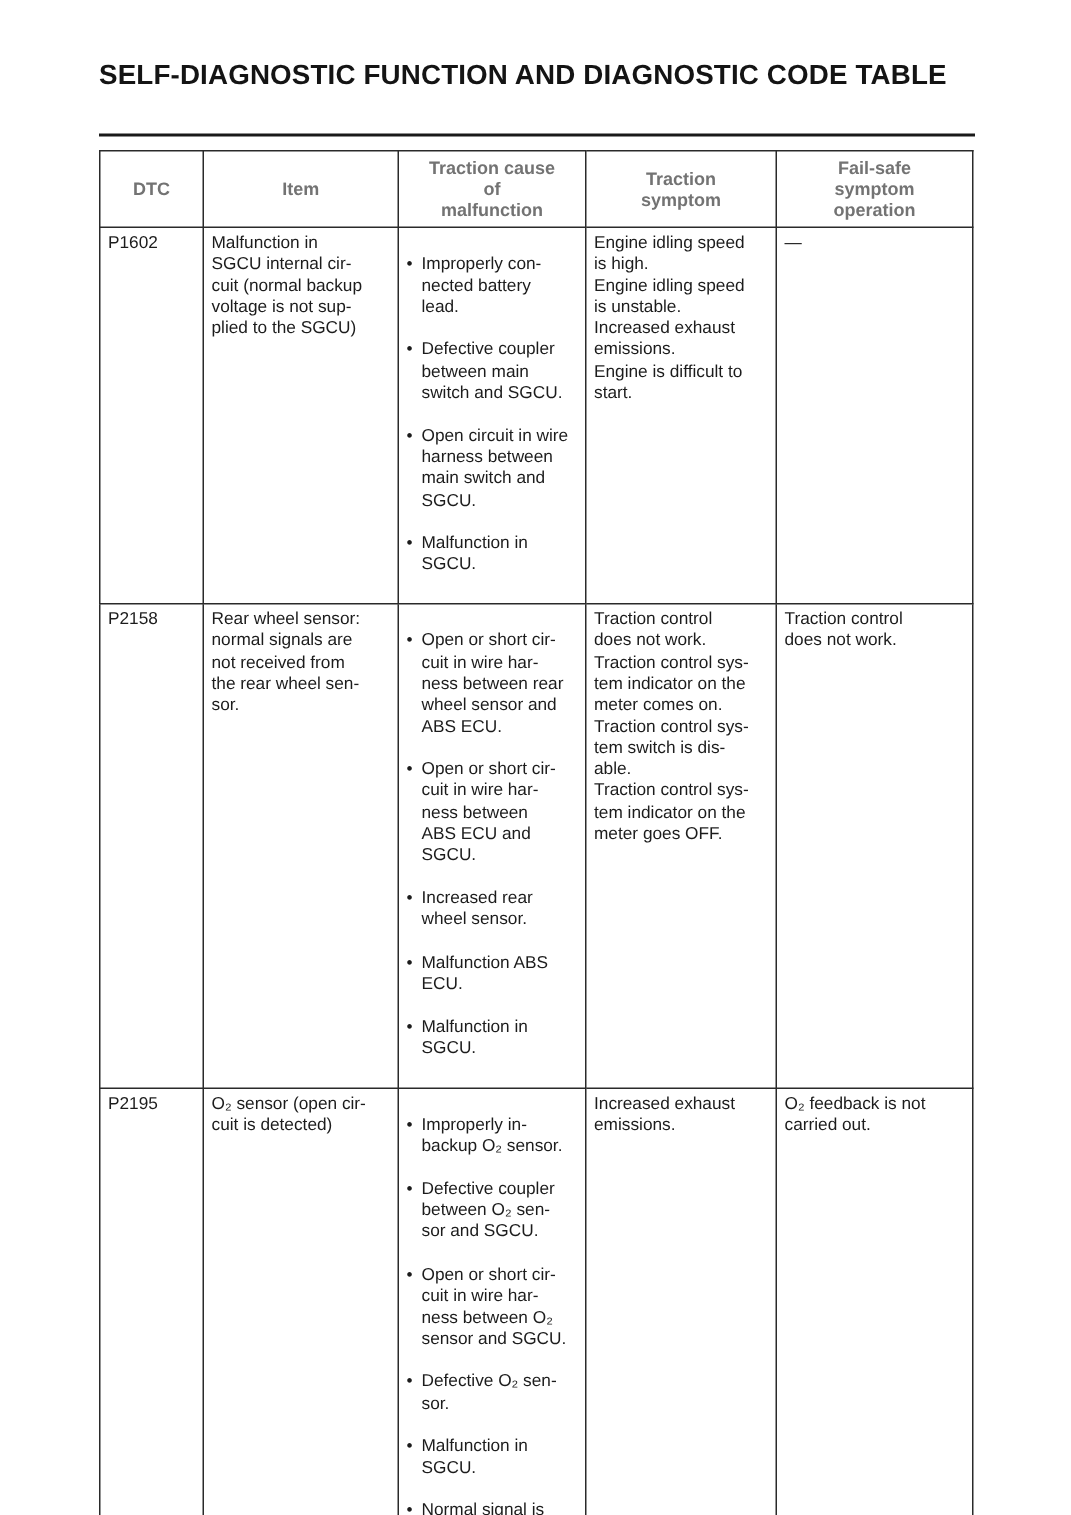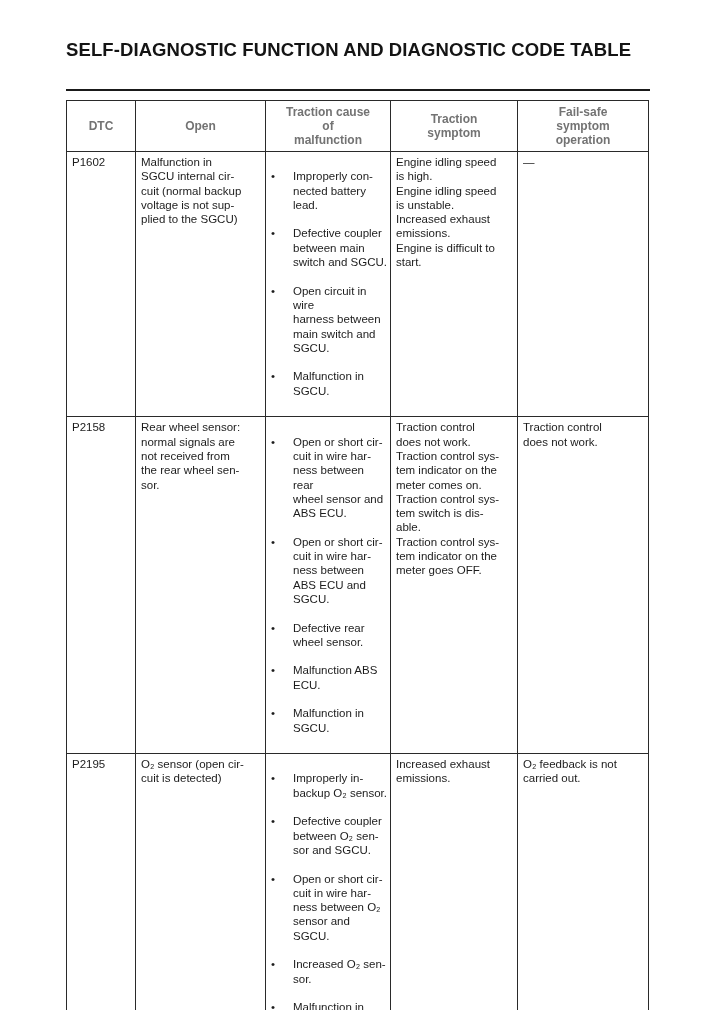--- a/index.html
+++ b/index.html
@@ -87,21 +87,20 @@
   }
   .cause .bullet {
     flex: 0 0 10px;
     width: 10px;
     white-space: nowrap;
   }
   .cause .cause-text {
     flex: 1 1 auto;
     white-space: pre-line;
     min-width: 0;
-    margin-left: 12px;
   }
 </style>
 </head>
 <body>
 
 <div class="page">
   <div class="content">
 
     <h1 class="doc-title">SELF-DIAGNOSTIC FUNCTION AND DIAGNOSTIC CODE TABLE</h1>
     <div class="title-rule"></div>
@@ -110,21 +109,21 @@
       <colgroup>
         <col class="c0">
           <col class="c1">
           <col class="c2">
           <col class="c3">
           <col class="c4">
       </colgroup>
       <thead>
         <tr>
           <th>DTC</th>
-          <th>Open</th>
+          <th>Item</th>
           <th>Traction cause of
 malfunction</th>
           <th>Traction symptom</th>
           <th>Fail-safe symptom
 operation</th>
         </tr>
       </thead>
       <tbody>
 
         <tr>
@@ -170,21 +169,21 @@
             <div class="cause"><span class="bullet">•</span><span class="cause-text">Open or short cir-
 cuit in wire har-
 ness between rear
 wheel sensor and
 ABS ECU.</span></div>
             <div class="cause"><span class="bullet">•</span><span class="cause-text">Open or short cir-
 cuit in wire har-
 ness between
 ABS ECU and
 SGCU.</span></div>
-            <div class="cause"><span class="bullet">•</span><span class="cause-text">Defective rear
+            <div class="cause"><span class="bullet">•</span><span class="cause-text">Increased rear
 wheel sensor.</span></div>
             <div class="cause"><span class="bullet">•</span><span class="cause-text">Malfunction ABS
 ECU.</span></div>
             <div class="cause"><span class="bullet">•</span><span class="cause-text">Malfunction in
 SGCU.</span></div>
           </td>
           <td class="cell-symptom">Traction control
 does not work.
 Traction control sys-
 tem indicator on the
@@ -206,21 +205,21 @@
           <td class="cell-causes">
             <div class="cause"><span class="bullet">•</span><span class="cause-text">Improperly in-
 backup O₂ sensor.</span></div>
             <div class="cause"><span class="bullet">•</span><span class="cause-text">Defective coupler
 between O₂ sen-
 sor and SGCU.</span></div>
             <div class="cause"><span class="bullet">•</span><span class="cause-text">Open or short cir-
 cuit in wire har-
 ness between O₂
 sensor and SGCU.</span></div>
-            <div class="cause"><span class="bullet">•</span><span class="cause-text">Increased O₂ sen-
+            <div class="cause"><span class="bullet">•</span><span class="cause-text">Defective O₂ sen-
 sor.</span></div>
             <div class="cause"><span class="bullet">•</span><span class="cause-text">Malfunction in
 SGCU.</span></div>
             <div class="cause"><span class="bullet">•</span><span class="cause-text">Normal signal is
 not received from
 O₂ sensor.
 EU3 specified volt-
 age:
 (0.25 V or more to
 0.53 V or less)

